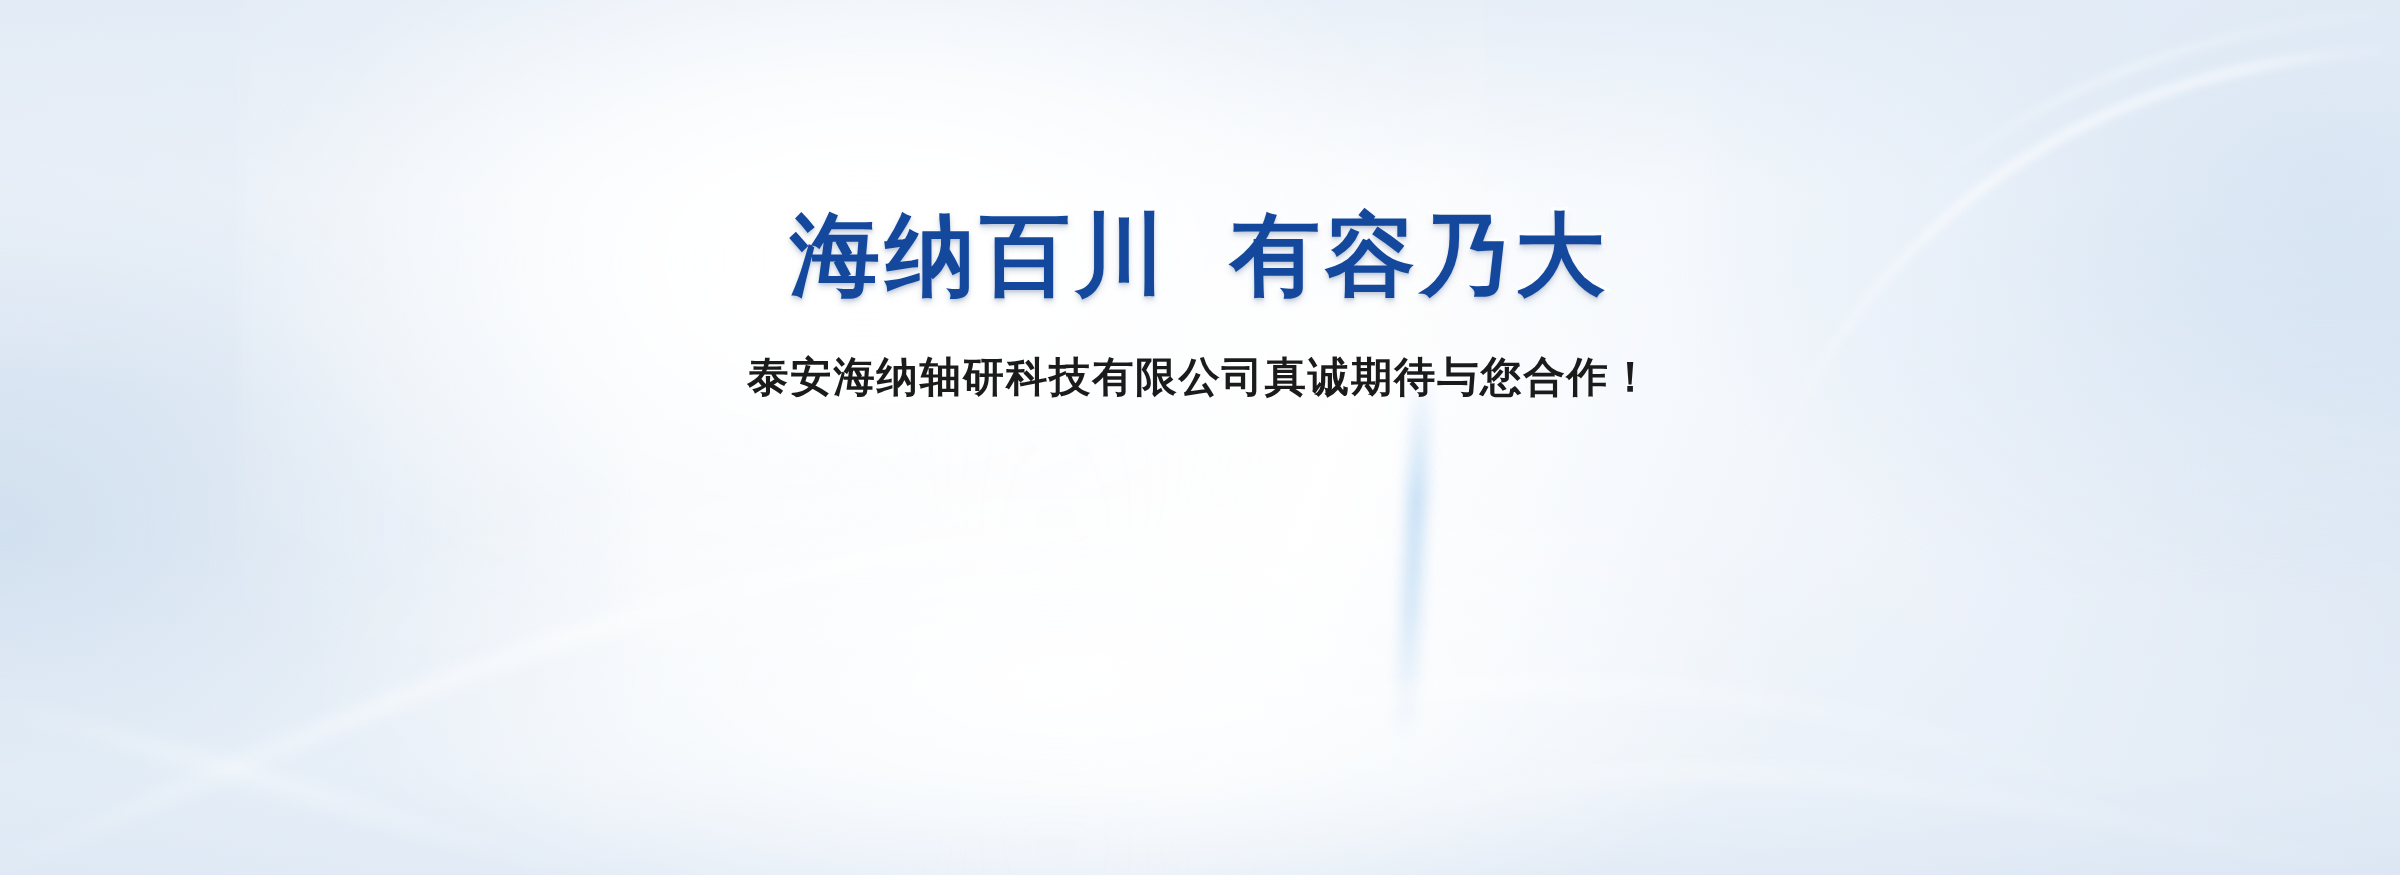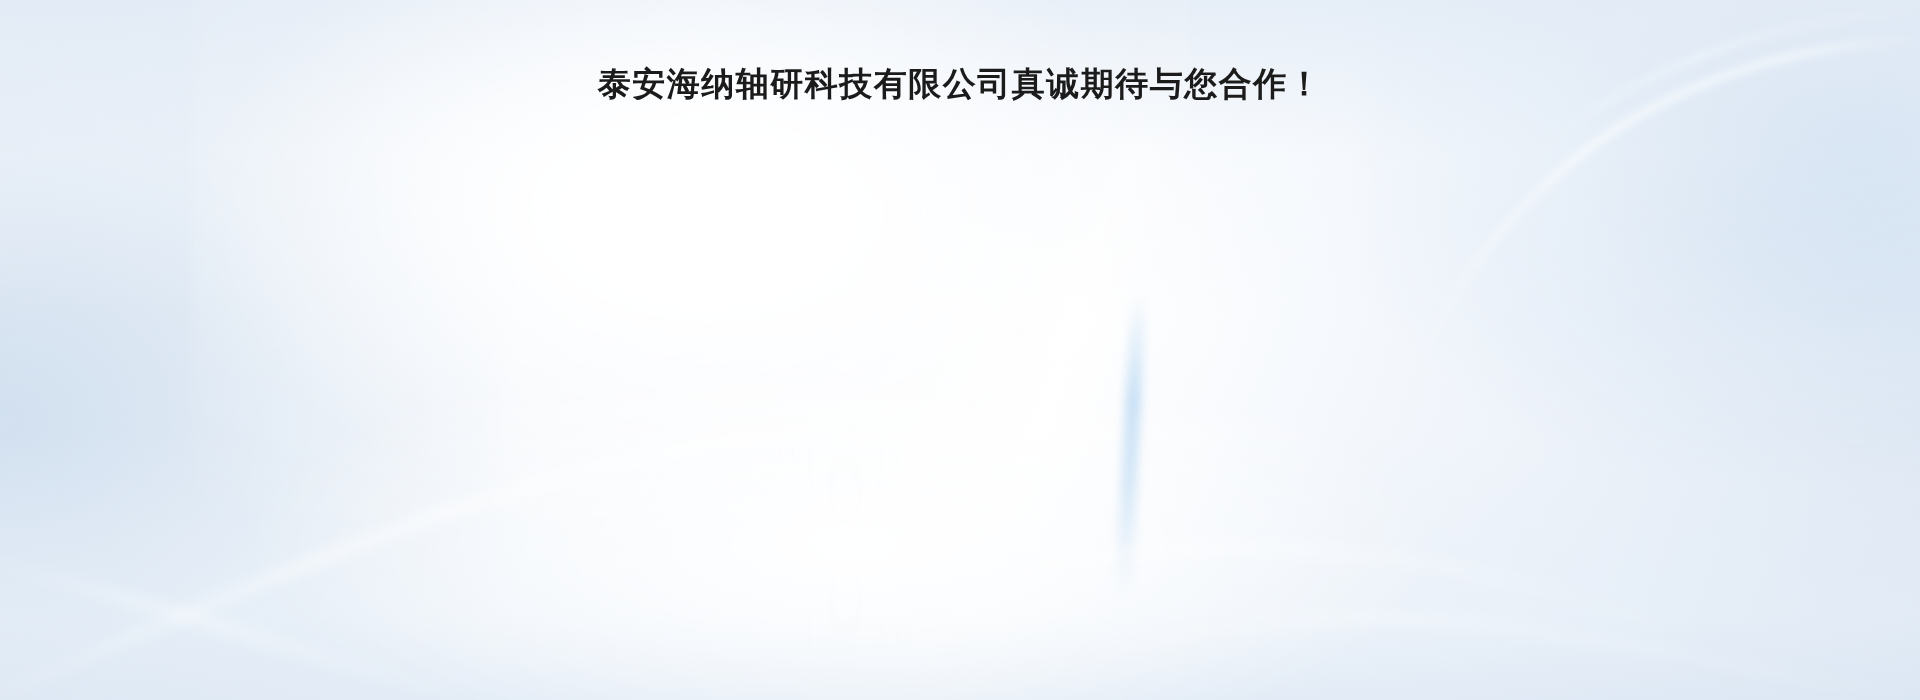--- a/index.html
+++ b/index.html
@@ -133,21 +133,21 @@
     color: #14489c;
     white-space: pre;
     -webkit-text-stroke: 5px #ffffff;
     paint-order: stroke fill;
     text-shadow:
       0 3px 5px rgba(120,140,170,0.30),
       0 1px 2px rgba(120,140,170,0.25);
   }
 
   .sub-block {
-    margin-top: 62px;
+    margin-top: 36px;
     text-align: center;
   }
   .sub-cn {
     font-size: 33px;
     font-weight: 700;
     letter-spacing: 1.5px;
     color: #1b1b1b;
     white-space: pre;
   }
   .sub-en {
@@ -198,19 +198,20 @@
 
     <path d="M-20,700 C130,640 300,560 470,505 C640,450 820,420 1000,410" fill="none" stroke="url(#swgA)" stroke-width="7" filter="url(#softblur2)"></path>
     <path d="M-20,560 C140,600 300,650 470,700" fill="none" stroke="url(#swgB)" stroke-width="6" filter="url(#softblur2)"></path>
 
     <path d="M760,700 C870,620 980,570 1120,555 C1300,535 1500,560 1700,640" fill="none" stroke="url(#swgB)" stroke-width="6" filter="url(#softblur2)"></path>
     <path d="M1000,700 C1120,640 1260,610 1420,620 C1600,632 1760,670 1920,700" fill="none" stroke="url(#swgB)" stroke-width="4" filter="url(#softblur2)"></path>
   </svg>
 
   <div class="content">
 
+    <div class="headline">海纳百川  有容乃大</div>
 
     <div class="sub-block">
       <div class="sub-cn">泰安海纳轴研科技有限公司真诚期待与您合作！</div>
     </div>
 
   </div>
 </div>
 
 </body></html>

